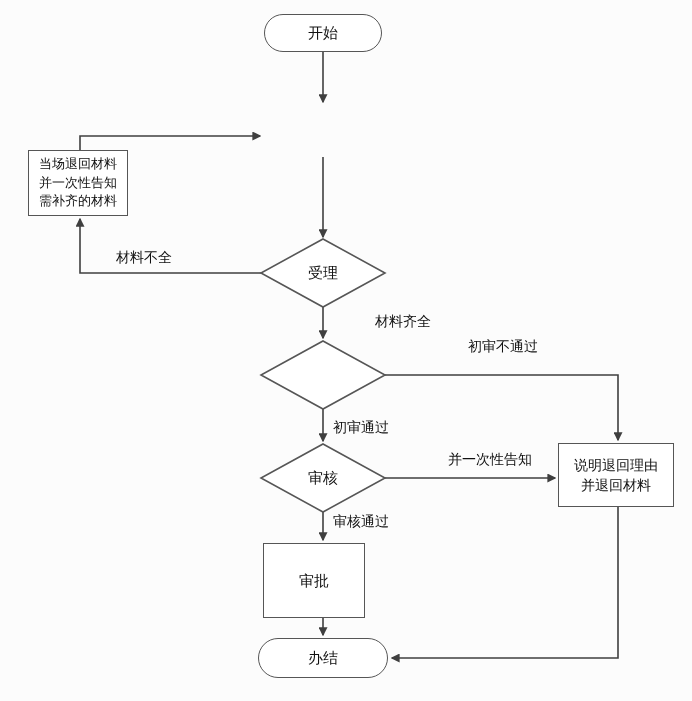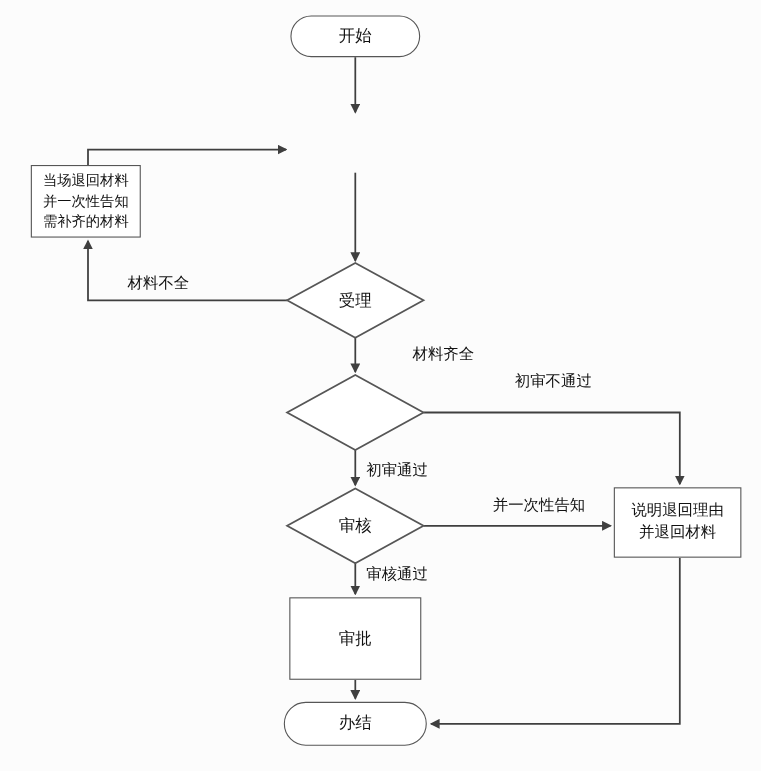--- a/index.html
+++ b/index.html
@@ -64,22 +64,22 @@
   .elabel {
     position: absolute;
     font-size: 14px;
     color: var(--text);
     white-space: nowrap;
   }
   
   .n-start        { left: 264px; top: 14px;  width: 118px; height: 38px; }
   .n-submit       { left: 263px; top: 105px; width: 120px; height: 52px; }
   .n-return-onsite{ left: 28px;  top: 150px; width: 100px; height: 66px; font-size: 13px; }
-  .n-return-reason{ left: 558px; top: 443px; width: 116px; height: 64px; font-family: Liberation Serif, serif; }
-  .n-approve      { left: 263px; top: 543px; width: 120px; height: 75px; font-size: 15px; }
+  .n-return-reason{ left: 558px; top: 443px; width: 116px; height: 64px; }
+  .n-approve      { left: 263px; top: 543px; width: 102px; height: 75px; font-size: 15px; }
   .n-end          { left: 258px; top: 638px; width: 130px; height: 40px; }
   
   .l-accept  { left: 283px; top: 260px; width: 80px; height: 26px; }
   .l-initial { left: 283px; top: 362px; width: 80px; height: 26px; }
   .l-review  { left: 283px; top: 465px; width: 80px; height: 26px; }
   
   .l-incomplete   { left: 116px; top: 249px; }
   .l-complete     { left: 331px; top: 313px; margin-left: 44px; }
   .l-initial-fail { left: 468px; top: 338px; }
   .l-initial-pass { left: 333px; top: 419px; }

